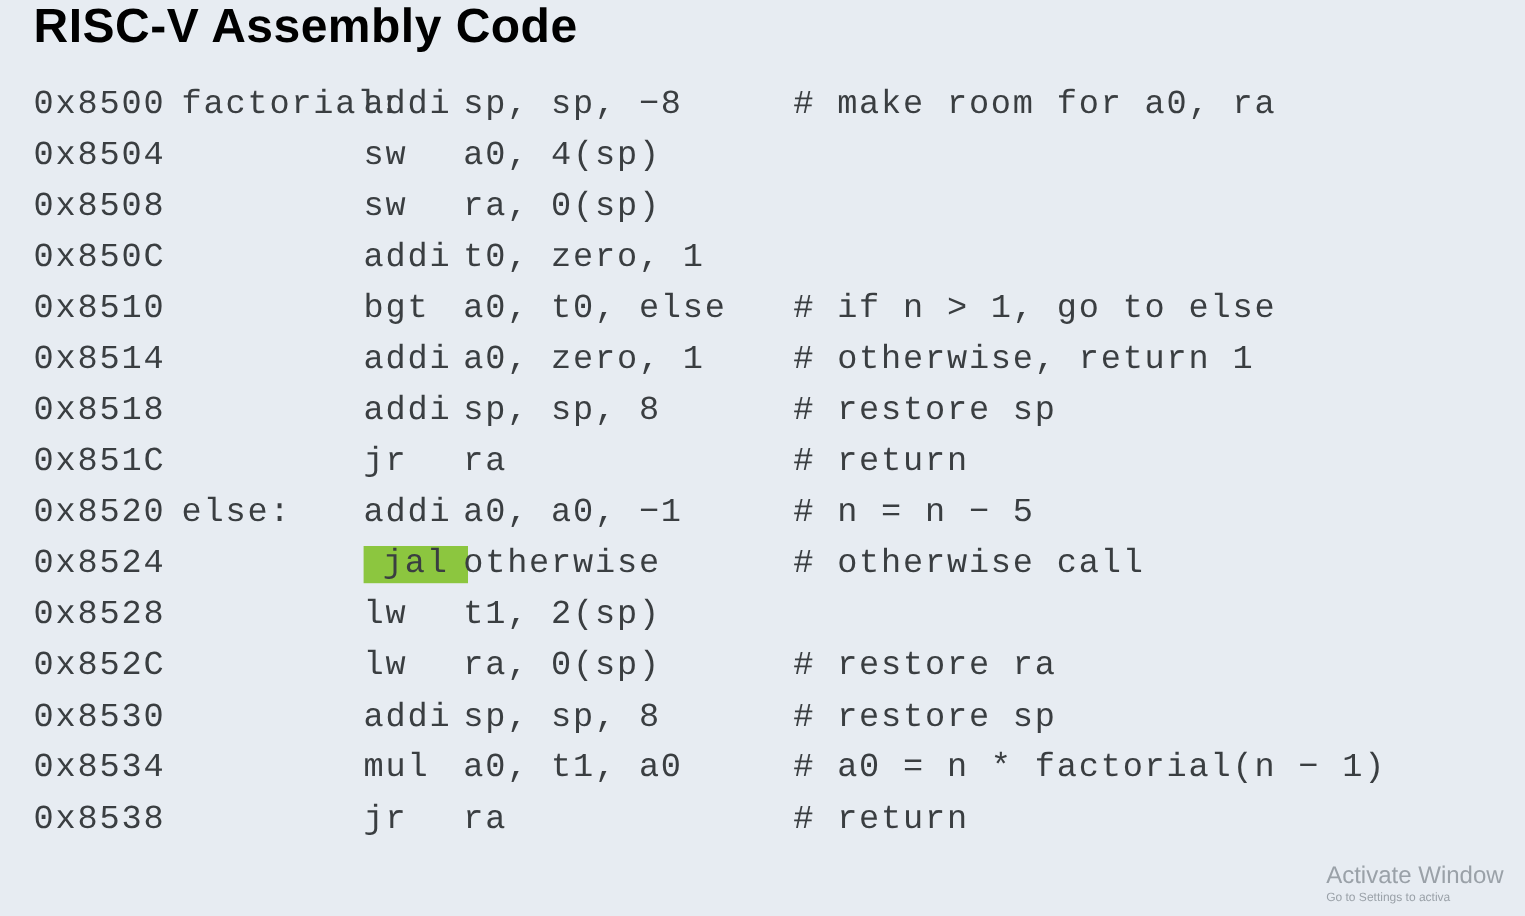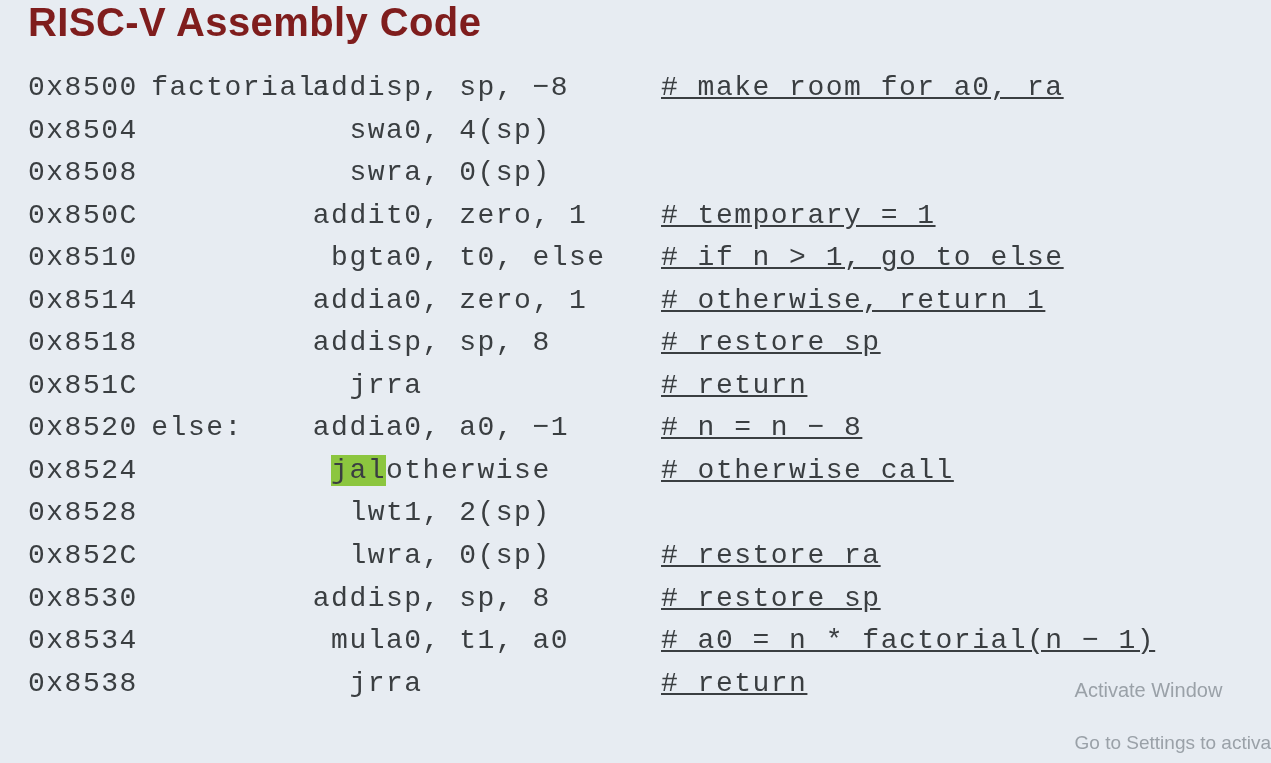--- a/index.html
+++ b/index.html
@@ -15,74 +15,74 @@
   .page {
     padding: 0px 28px 0 28px;
     box-sizing: border-box;
   }
   .title {
     font-family: "Arial Narrow", "Helvetica Condensed", Arial, sans-serif;
     font-stretch: condensed;
     font-weight: 900;
     font-size: 40px;
     letter-spacing: 0.4px;
-    color: #7f1d1d;
+    color: #000000;
     margin: 0 0 22px 0;
   }
   .code {
     font-family: "Courier New", ui-monospace, monospace;
     font-size: 28px;
     line-height: 1.52;
     color: #3a3e41;
     letter-spacing: 1.5px;
     font-weight: 400;
   }
   .row {
     display: flex;
     white-space: pre;
   }
   .addr    { width: 105px; flex: 0 0 auto; }
   .label   { width: 170px; flex: 0 0 auto; }
-  .opcode  { width: 83px;  flex: 0 0 auto; text-align: right; }
+  .opcode  { width: 83px;  flex: 0 0 auto; }
   .operand { width: 275px; flex: 0 0 auto; }
-  .comment { flex: 1 1 auto; text-decoration: underline; }
+  .comment { flex: 1 1 auto; }
   .hl {
     background: #8cc63f;
     color: #3a3e41;
-    padding: 0 0px;
+    padding: 0 16px;
   }
   .watermark {
     position: absolute;
-    right: 0;
+    right: 18px;
     bottom: 8px;
     text-align: left;
     color: #9aa1a8;
     font-family: "Segoe UI", Arial, sans-serif;
     font-size: 20px;
     line-height: 1.25;
     pointer-events: none;
     letter-spacing: 0px;
   }
-  .watermark .line2 { font-size: 19px; margin-top: 28px; }
+  .watermark .line2 { font-size: 10px; }
 </style>
 </head>
 <body>
 
 <div class="page">
   <h1 class="title">RISC-V Assembly Code</h1>
   <div class="code" id="code-block">
       <div class="row"><span class="addr">0x8500</span><span class="label"> factorial:</span><span class="opcode">addi</span><span class="operand">sp, sp, −8</span><span class="comment"># make room for a0, ra</span></div>
       <div class="row"><span class="addr">0x8504</span><span class="label"> </span><span class="opcode">sw</span><span class="operand">a0, 4(sp)</span><span class="comment"></span></div>
       <div class="row"><span class="addr">0x8508</span><span class="label"> </span><span class="opcode">sw</span><span class="operand">ra, 0(sp)</span><span class="comment"></span></div>
-      <div class="row"><span class="addr">0x850C</span><span class="label"> </span><span class="opcode">addi</span><span class="operand">t0, zero, 1</span><span class="comment"># temporary = 1</span></div>
+      <div class="row"><span class="addr">0x850C</span><span class="label"> </span><span class="opcode">addi</span><span class="operand">t0, zero, 1</span></div>
       <div class="row"><span class="addr">0x8510</span><span class="label"> </span><span class="opcode">bgt</span><span class="operand">a0, t0, else</span><span class="comment"># if n &gt; 1, go to else</span></div>
       <div class="row"><span class="addr">0x8514</span><span class="label"> </span><span class="opcode">addi</span><span class="operand">a0, zero, 1</span><span class="comment"># otherwise, return 1</span></div>
       <div class="row"><span class="addr">0x8518</span><span class="label"> </span><span class="opcode">addi</span><span class="operand">sp, sp, 8</span><span class="comment"># restore sp</span></div>
       <div class="row"><span class="addr">0x851C</span><span class="label"> </span><span class="opcode">jr</span><span class="operand">ra</span><span class="comment"># return</span></div>
-      <div class="row"><span class="addr">0x8520</span><span class="label"> else:</span><span class="opcode">addi</span><span class="operand">a0, a0, −1</span><span class="comment"># n = n − 8</span></div>
+      <div class="row"><span class="addr">0x8520</span><span class="label"> else:</span><span class="opcode">addi</span><span class="operand">a0, a0, −1</span><span class="comment"># n = n − 5</span></div>
       <div class="row"><span class="addr">0x8524</span><span class="label"> </span><span class="opcode"><span class="hl">jal</span></span><span class="operand">otherwise</span><span class="comment"># otherwise call</span></div>
       <div class="row"><span class="addr">0x8528</span><span class="label"> </span><span class="opcode">lw</span><span class="operand">t1, 2(sp)</span></div>
       <div class="row"><span class="addr">0x852C</span><span class="label"> </span><span class="opcode">lw</span><span class="operand">ra, 0(sp)</span><span class="comment"># restore ra</span></div>
       <div class="row"><span class="addr">0x8530</span><span class="label"> </span><span class="opcode">addi</span><span class="operand">sp, sp, 8</span><span class="comment"># restore sp</span></div>
       <div class="row"><span class="addr">0x8534</span><span class="label"> </span><span class="opcode">mul</span><span class="operand">a0, t1, a0</span><span class="comment"># a0 = n * factorial(n − 1)</span></div>
       <div class="row"><span class="addr">0x8538</span><span class="label"> </span><span class="opcode">jr</span><span class="operand">ra</span><span class="comment"># return</span></div>
     </div>
 </div>
 
 <div class="watermark">

